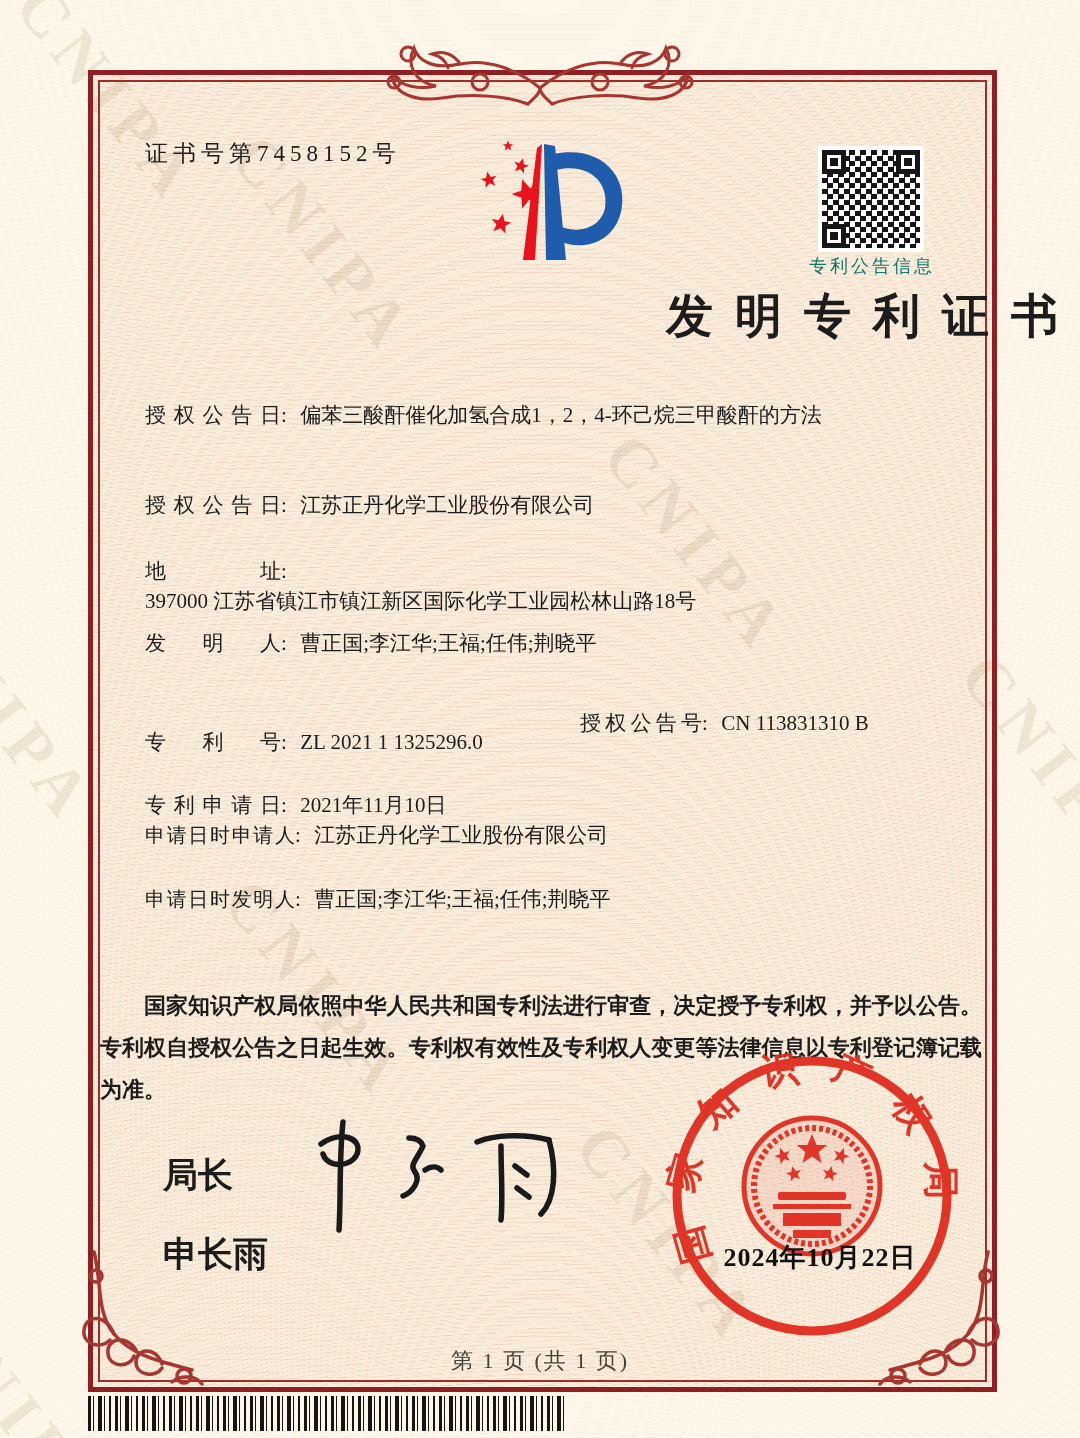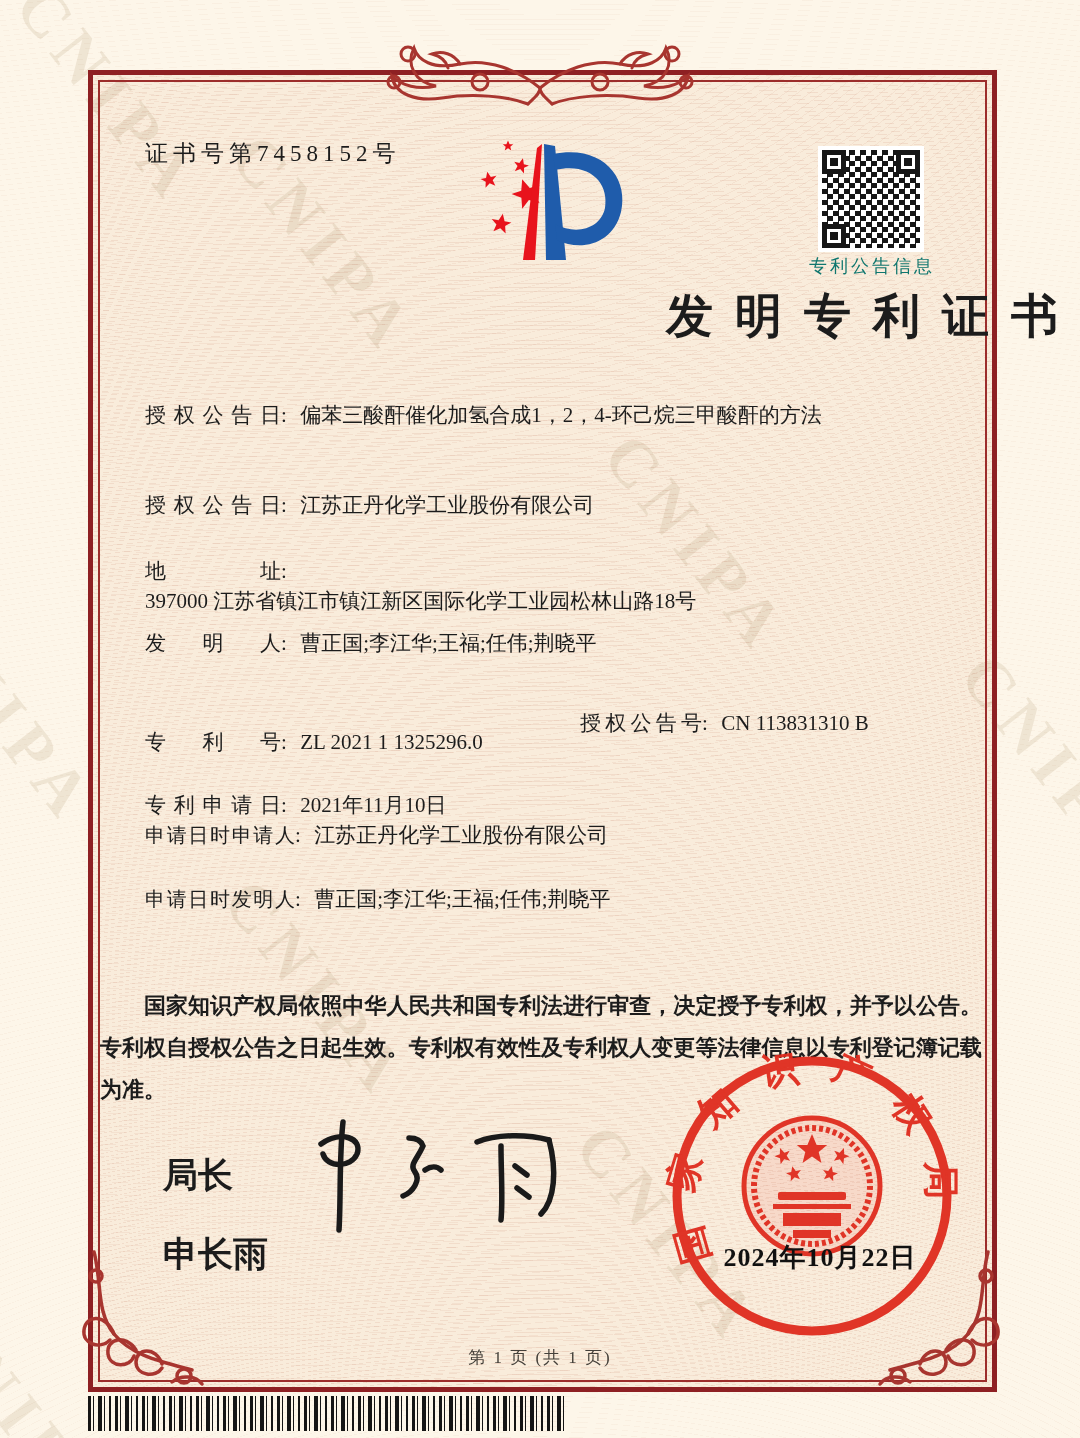--- a/index.html
+++ b/index.html
@@ -53,21 +53,21 @@
   
   .statement{left:100px;top:985px;width:882px;font-size:22px;font-weight:600;
     line-height:42px;text-align:justify;text-indent:2em;z-index:3;}
   
   .director{left:163px;font-size:35px;font-weight:700;font-family:"Liberation Sans","DejaVu Sans",sans-serif;z-index:3;}
   .sig{left:305px;top:1108px;z-index:3;}
   
   .seal{left:662px;top:1046px;z-index:4;opacity:0.94;}
   .seal-date{left:700px;top:1240px;width:240px;text-align:center;font-size:26px;font-weight:600;color:#111;z-index:5;letter-spacing:1px;}
   
-  .page-footer{left:0;top:1346px;width:1080px;text-align:center;font-size:17px;color:#44403a;letter-spacing:2px;z-index:3;}
+  .page-footer{left:0;top:1346px;width:1080px;text-align:center;font-size:22px;color:#44403a;letter-spacing:2px;z-index:3;}
   .barcode{left:88px;top:1396px;width:478px;height:35px;z-index:6;
     background:repeating-linear-gradient(90deg,
       #151515 0 3px, transparent 3px 5px,
       #151515 5px 6px, transparent 6px 10px,
       #151515 10px 14px, transparent 14px 16px,
       #151515 16px 17px, transparent 17px 21px,
       #151515 21px 23px, transparent 23px 27px);}
   .orn{z-index:2;pointer-events:none;}
 </style>
 </head>

